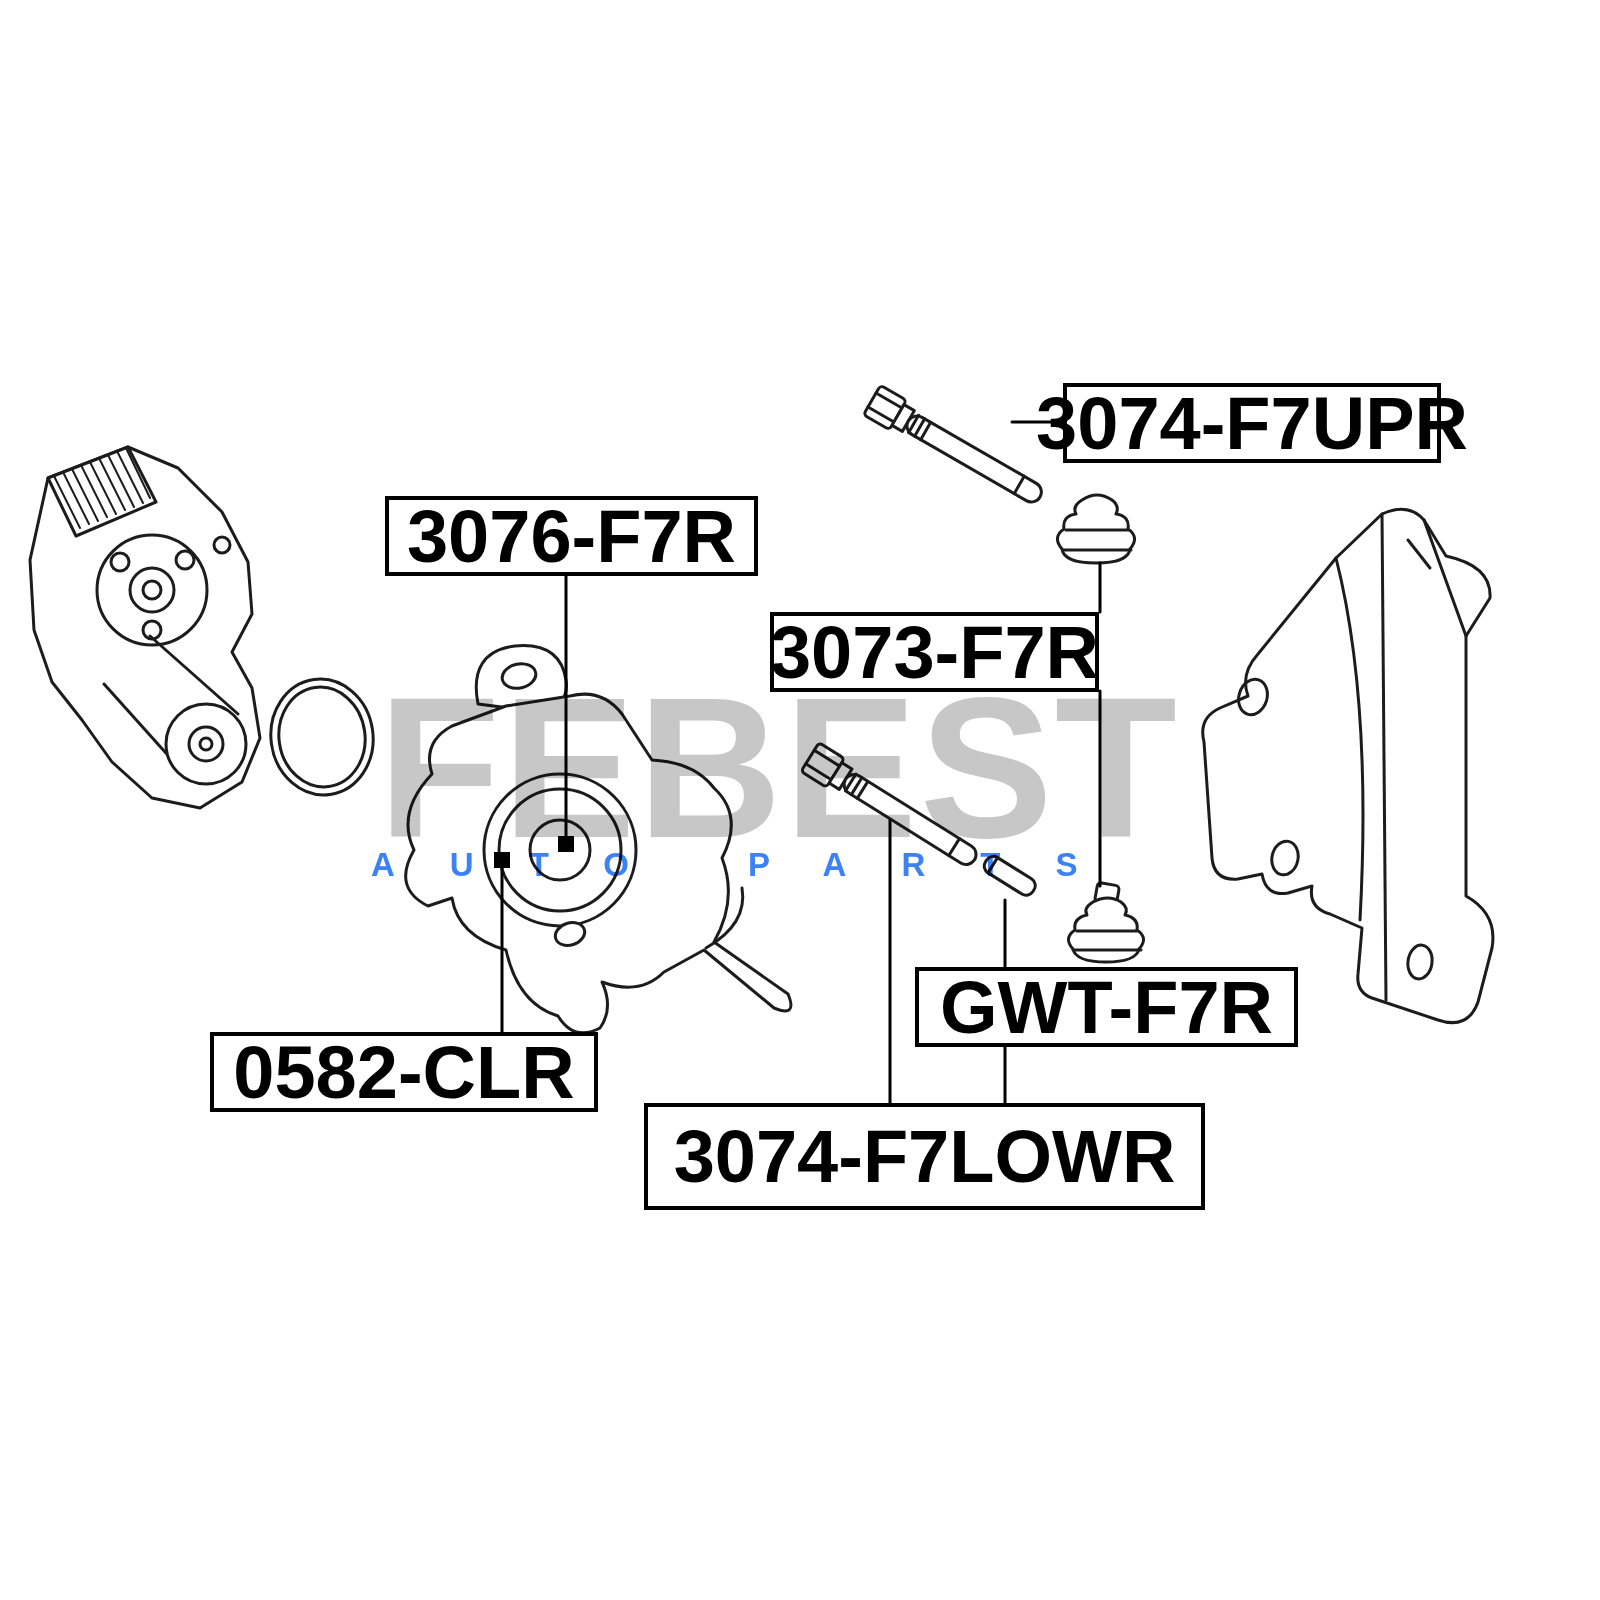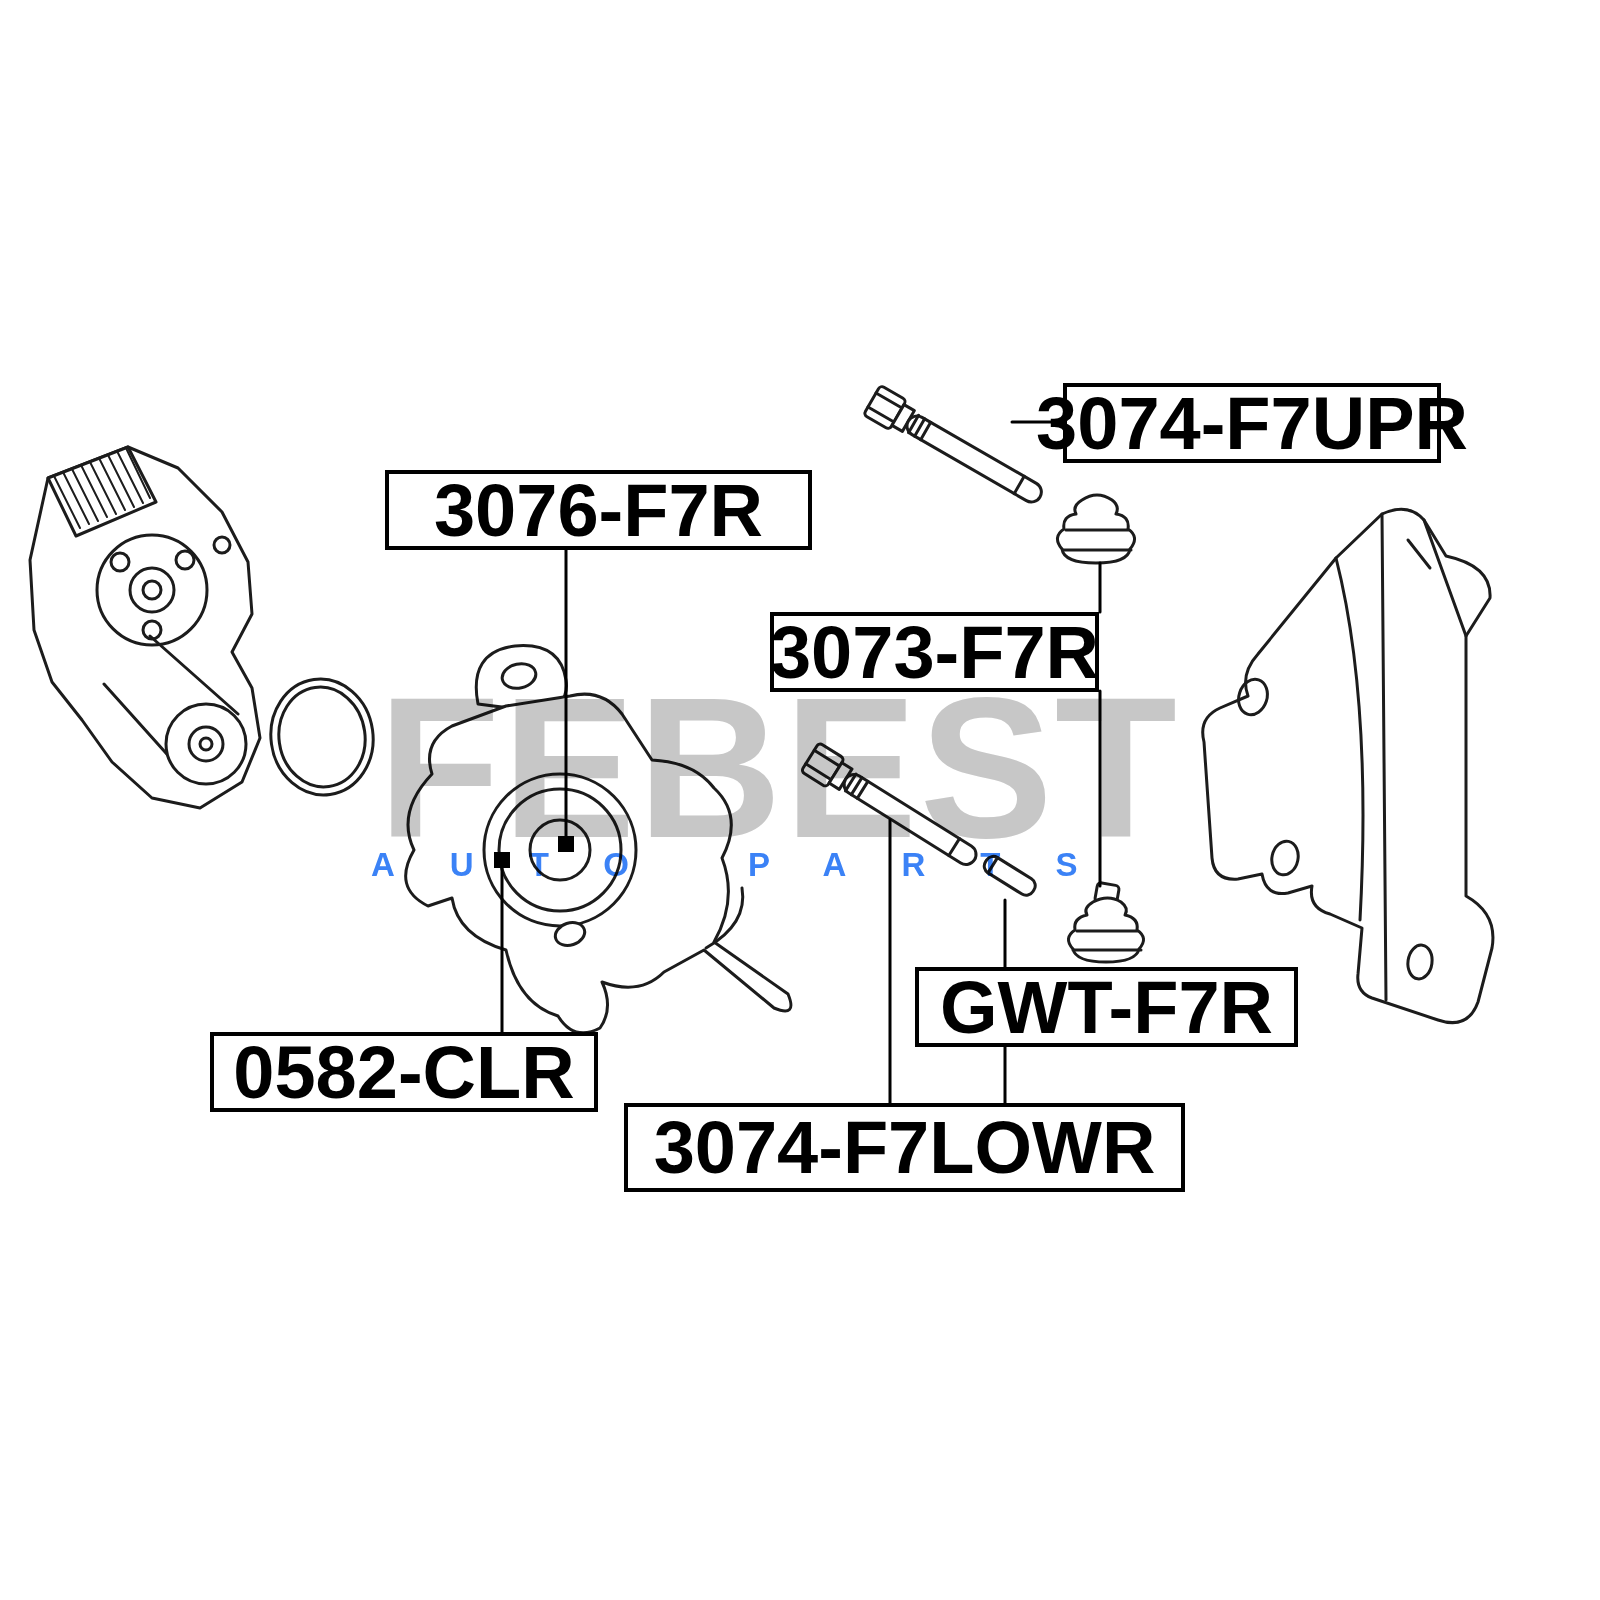--- a/index.html
+++ b/index.html
@@ -24,25 +24,25 @@
     font-size:33px; font-weight:bold; letter-spacing:55px;
     color:#3b82f6; line-height:1; white-space:nowrap;
   }
   .part-label {
     position:absolute; z-index:3;
     display:flex; align-items:center; justify-content:center;
     background:#ffffff; border:4px solid #000000;
     font-weight:bold; font-size:74px; color:#000000; white-space:nowrap;
   }
   #label-upr  { left:1063px; top:383px; width:378px; height:80px; }
-  #label-3076 { left:385px;  top:470px; width:427px; height:80px; }
+  #label-3076 { left:385px;  top:496px; width:373px; height:80px; }
   #label-3073 { left:770px;  top:612px; width:329px; height:80px; }
   #label-gwt  { left:915px;  top:967px; width:383px; height:80px; }
   #label-clr  { left:210px;  top:1032px;width:388px; height:80px; }
-  #label-lowr { left:624px;  top:1103px;width:561px; height:89px; }
+  #label-lowr { left:644px;  top:1103px;width:561px; height:107px; }
 </style>
 </head>
 <body>
 
 <div class="canvas">
 
   <svg class="art" width="1600" height="1600" viewBox="0 0 1600 1600">
     <defs>
       <g id="guide-pin">
         <rect x="0" y="-17" width="30" height="34" rx="4" fill="#fff"></rect>

